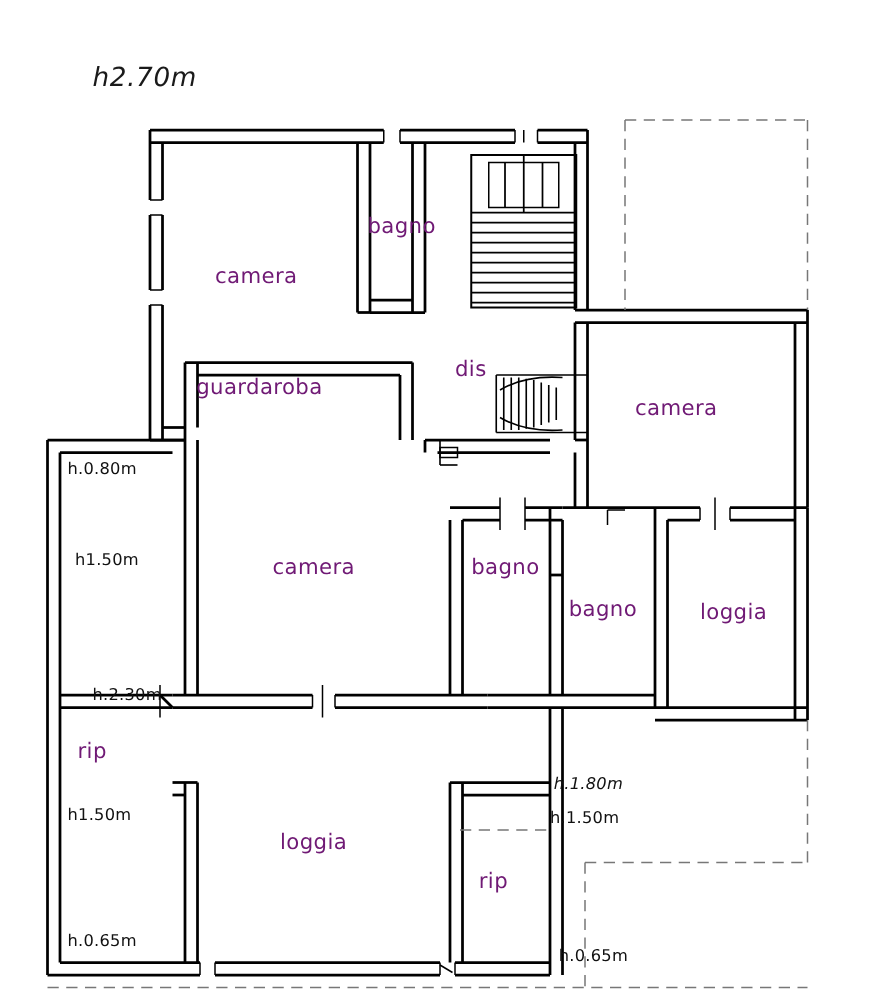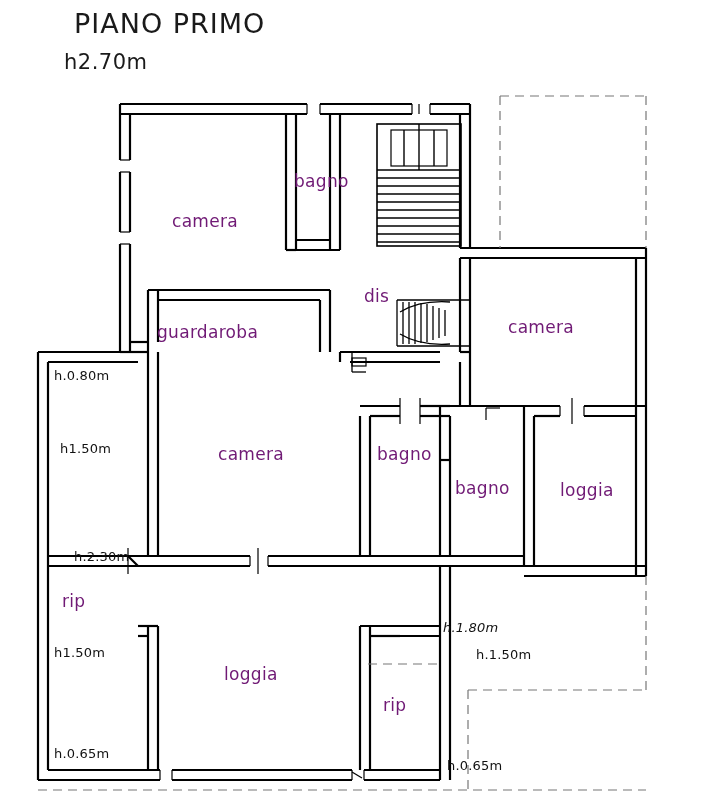--- a/index.html
+++ b/index.html
@@ -21,26 +21,27 @@
     left: 74px;
     top: 8px;
     font-size: 27px;
     letter-spacing: 1px;
     font-family: "DejaVu Sans", sans-serif;
     color: #1a1a1a;
     white-space: nowrap;
   }
   .subtitle {
     position: absolute;
-    left: 64px;
+    left: 74px;
     top: 50px;
     font-size: 21px;
     letter-spacing: 0.5px;
     color: #1a1a1a;
     white-space: nowrap;
+    font-style: italic;
   }
   .room-label {
     position: absolute;
     font-size: 17px;
     color: #701a75;
     white-space: nowrap;
     letter-spacing: 0.3px;
   }
   .dim-label {
     position: absolute;
@@ -53,21 +54,20 @@
     position: absolute;
     left: 0;
     top: 0;
   }
 </style>
 </head>
 <body>
 
 <div id="page">
 
-  <div class="title">PIANO PRIMO</div>
   <div class="subtitle">h2.70m</div>
 
   <svg class="plan-svg" width="710" height="800" viewBox="0 0 710 800">
     <g stroke="#000000" fill="none" stroke-width="2.2" shape-rendering="geometricPrecision">
 
       <path d="M120 104 L307 104"></path>
       <path d="M120 114 L307 114"></path>
       <path d="M320 104 L412 104"></path>
       <path d="M320 114 L412 114"></path>
       <path d="M430 104 L470 104"></path>
@@ -266,33 +266,33 @@
     <g stroke="#000000" fill="none" stroke-width="1.2">
       <rect x="352" y="358" width="14" height="8"></rect>
       <line x1="352" y1="772" x2="362" y2="778"></line>
       <line x1="486" y1="408" x2="500" y2="408"></line>
       <line x1="486" y1="408" x2="486" y2="420"></line>
     </g>
   </svg>
 
   <div class="room-label" style="left:172px; top:211px;">camera</div>
   <div class="room-label" style="left:294px; top:171px;">bagno</div>
-  <div class="room-label" style="left:157px; top:322px;">guardaroba</div>
+  <div class="room-label" style="left:157px; top:300px;">guardaroba</div>
   <div class="room-label" style="left:364px; top:286px;">dis</div>
   <div class="room-label" style="left:508px; top:317px;">camera</div>
   <div class="room-label" style="left:218px; top:444px;">camera</div>
   <div class="room-label" style="left:377px; top:444px;">bagno</div>
   <div class="room-label" style="left:455px; top:478px;">bagno</div>
   <div class="room-label" style="left:560px; top:480px;">loggia</div>
   <div class="room-label" style="left:62px; top:591px;">rip</div>
   <div class="room-label" style="left:224px; top:664px;">loggia</div>
   <div class="room-label" style="left:383px; top:695px;">rip</div>
 
   <div class="dim-label" style="left:54px; top:368px;">h.0.80m</div>
   <div class="dim-label" style="left:60px; top:441px;">h1.50m</div>
   <div class="dim-label" style="left:54px; top:549px;margin-left:20px;">h.2.30m</div>
   <div class="dim-label" style="left:54px; top:645px;">h1.50m</div>
   <div class="dim-label" style="left:54px; top:746px;">h.0.65m</div>
   <div class="dim-label" style="left:443px; top:620px;font-style:italic;">h.1.80m</div>
-  <div class="dim-label" style="left:440px; top:647px;padding-left:36px;">h.1.50m</div>
+  <div class="dim-label" style="left:440px; top:647px;">h.1.50m</div>
   <div class="dim-label" style="left:447px; top:758px;">h.0.65m</div>
 
 </div>
 
 </body></html>

